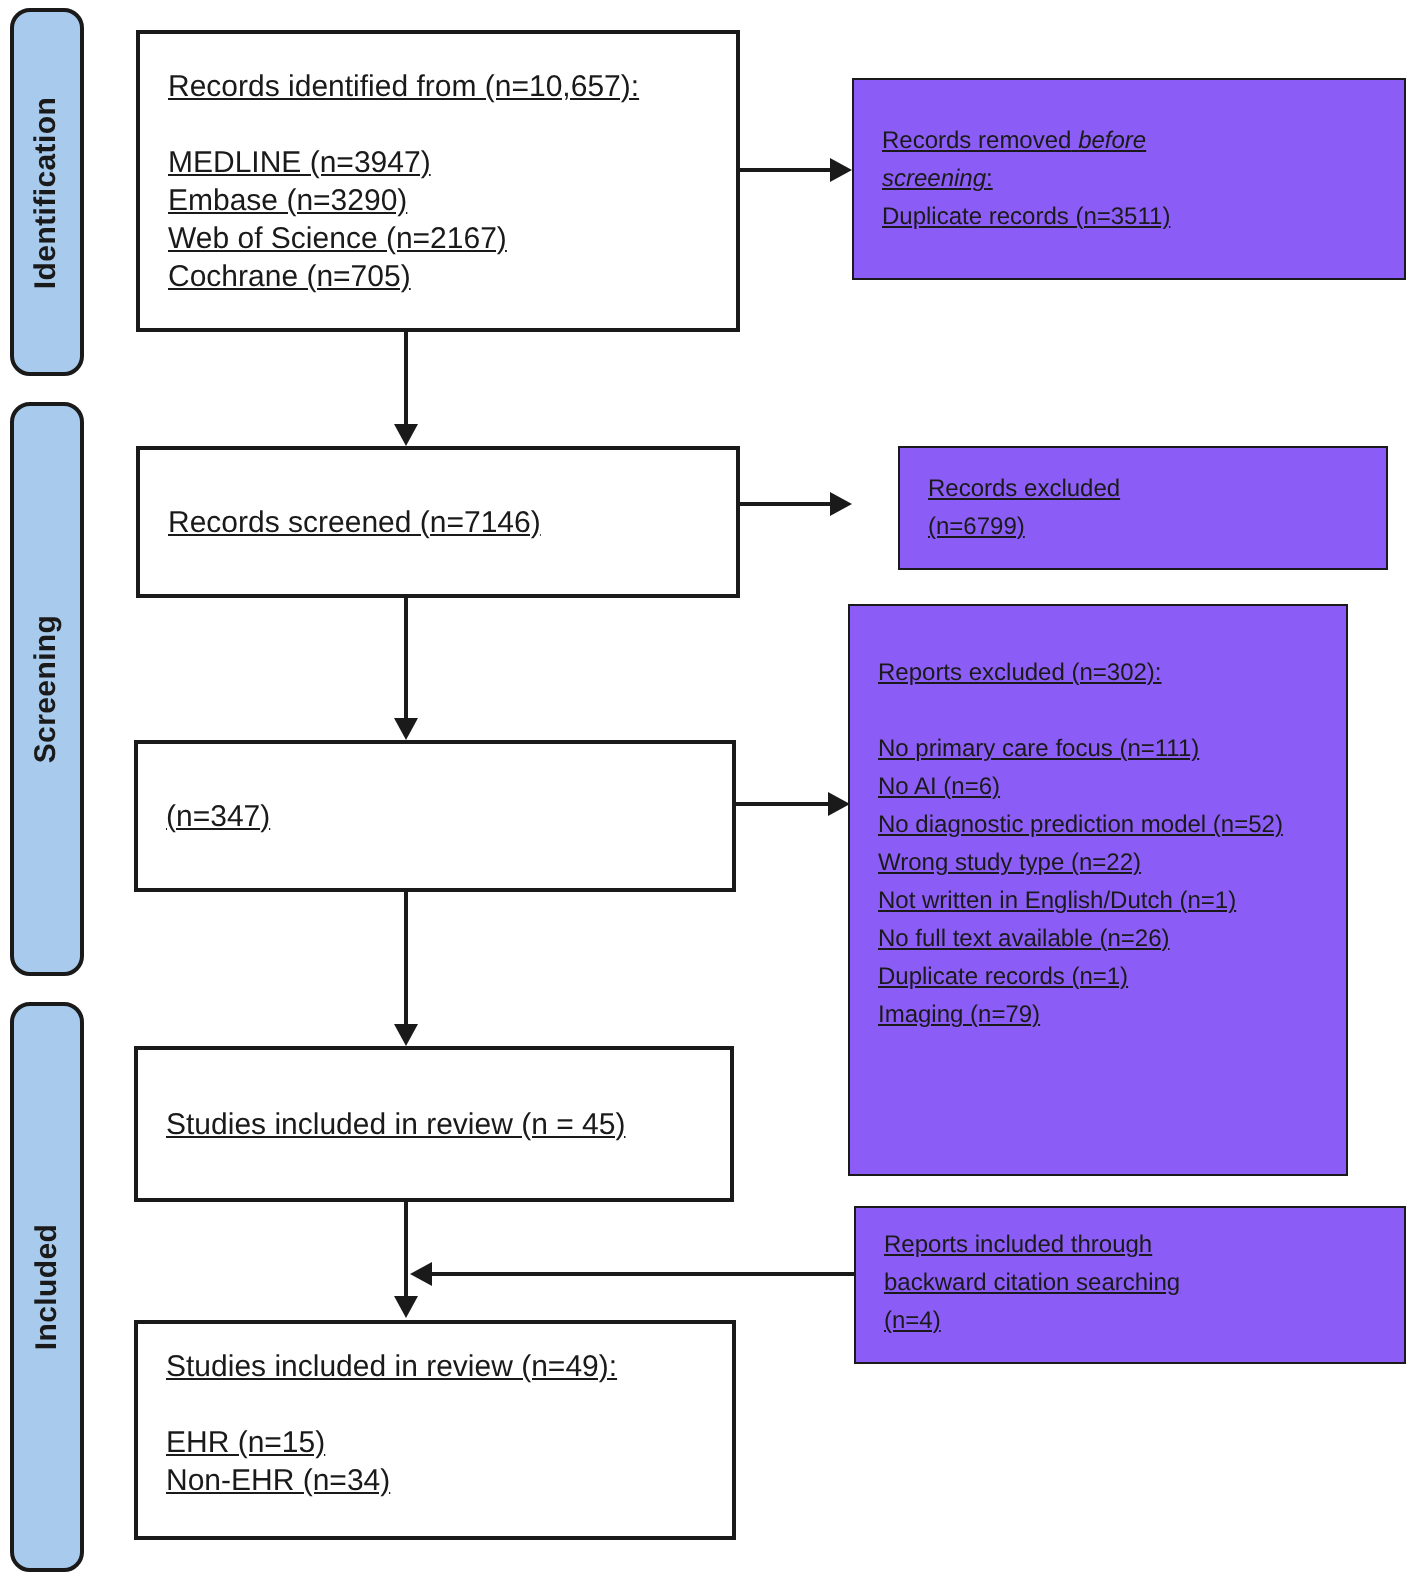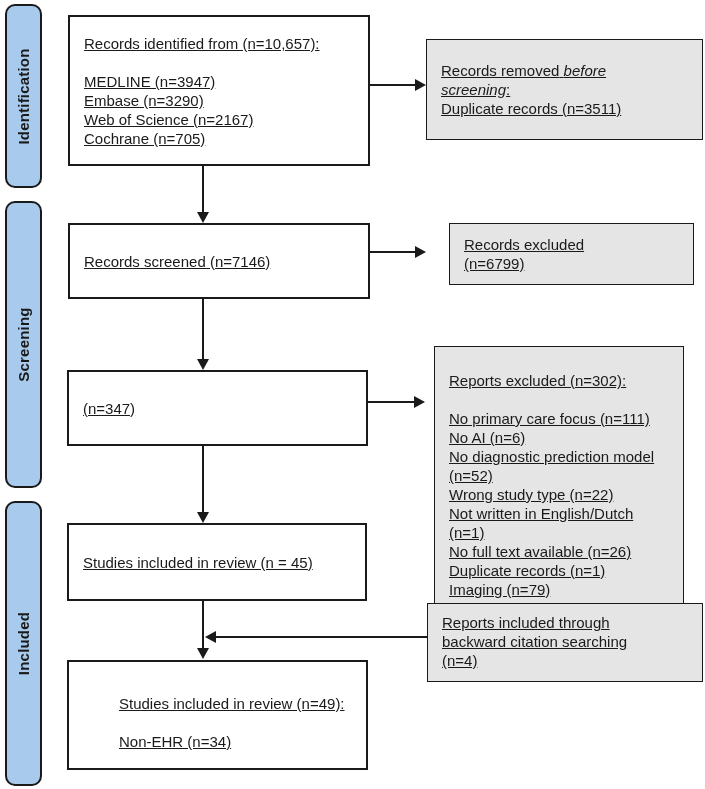--- a/index.html
+++ b/index.html
@@ -49,33 +49,33 @@
   .box .pad { padding: 0 14px; }
   .line { min-height: 19px; text-decoration: underline; }
   .vcenter { display: flex; flex-direction: column; justify-content: center; }
 
   .box-identified   { left: 68px;  top: 15px;  width: 302px; height: 151px; }
   .box-identified .pad { padding-top: 17px; }
   .box-screened     { left: 68px;  top: 223px; width: 302px; height: 76px; }
   .box-assessed     { left: 67px;  top: 370px; width: 301px; height: 76px; }
   .box-included45   { left: 67px;  top: 523px; width: 300px; height: 78px; justify-content: center; }
   .box-included49   { left: 67px;  top: 660px; width: 301px; height: 110px; }
-  .box-included49 .pad { padding-top: 32px; margin-left: 36px; }
+  .box-included49 .pad { padding-top: 12px; }
 
   .sidebox {
     position: absolute;
-    background: #e5e5e5;
+    background: #8b5cf6;
     border: 1.5px solid #1a1a1a;
-    font-size: 15px;
+    font-size: 12px;
     line-height: 19px;
   }
   .sidebox .pad { padding: 0 14px; }
   .sbox-removed   { left: 426px; top: 39px;  width: 277px; height: 101px; }
   .sbox-excluded  { left: 449px; top: 223px; width: 245px; height: 62px; }
-  .sbox-reports   { left: 434px; top: 302px; width: 250px; height: 286px; margin-top: 44px; }
+  .sbox-reports   { left: 424px; top: 302px; width: 250px; height: 286px; }
   .sbox-reports .pad { padding-top: 24px; }
   .sbox-backward  { left: 427px; top: 603px; width: 276px; height: 79px; }
   .sbox-backward .pad { padding-top: 9px; }
 
   
   .aline { position: absolute; background: #1a1a1a; }
   .ah { position: absolute; width: 0; height: 0; }
   .ah-right { border-top: 6px solid transparent; border-bottom: 6px solid transparent; border-left: 11px solid #1a1a1a; }
   .ah-left  { border-top: 6px solid transparent; border-bottom: 6px solid transparent; border-right: 11px solid #1a1a1a; }
   .ah-down  { border-left: 6px solid transparent; border-right: 6px solid transparent; border-top: 11px solid #1a1a1a; }
@@ -161,20 +161,21 @@
       <div class="line">Reports included through</div>
       <div class="line">backward citation searching</div>
       <div class="line">(n=4)</div>
     </div>
   </div>
 
   <div class="box box-included49">
     <div class="pad">
       <div class="line">Studies included in review (n=49):</div>
       <div class="line"></div>
+      <div class="line">EHR (n=15)</div>
       <div class="line">Non-EHR (n=34)</div>
     </div>
   </div>
 
   <div class="aline" style="left:370px; top:84px; width:45px; height:2px;"></div>
   <div class="ah ah-right" style="left:415px; top:79px;"></div>
 
   <div class="aline" style="left:202px; top:166px; width:2px; height:46px;"></div>
   <div class="ah ah-down" style="left:197px; top:212px;"></div>
 

